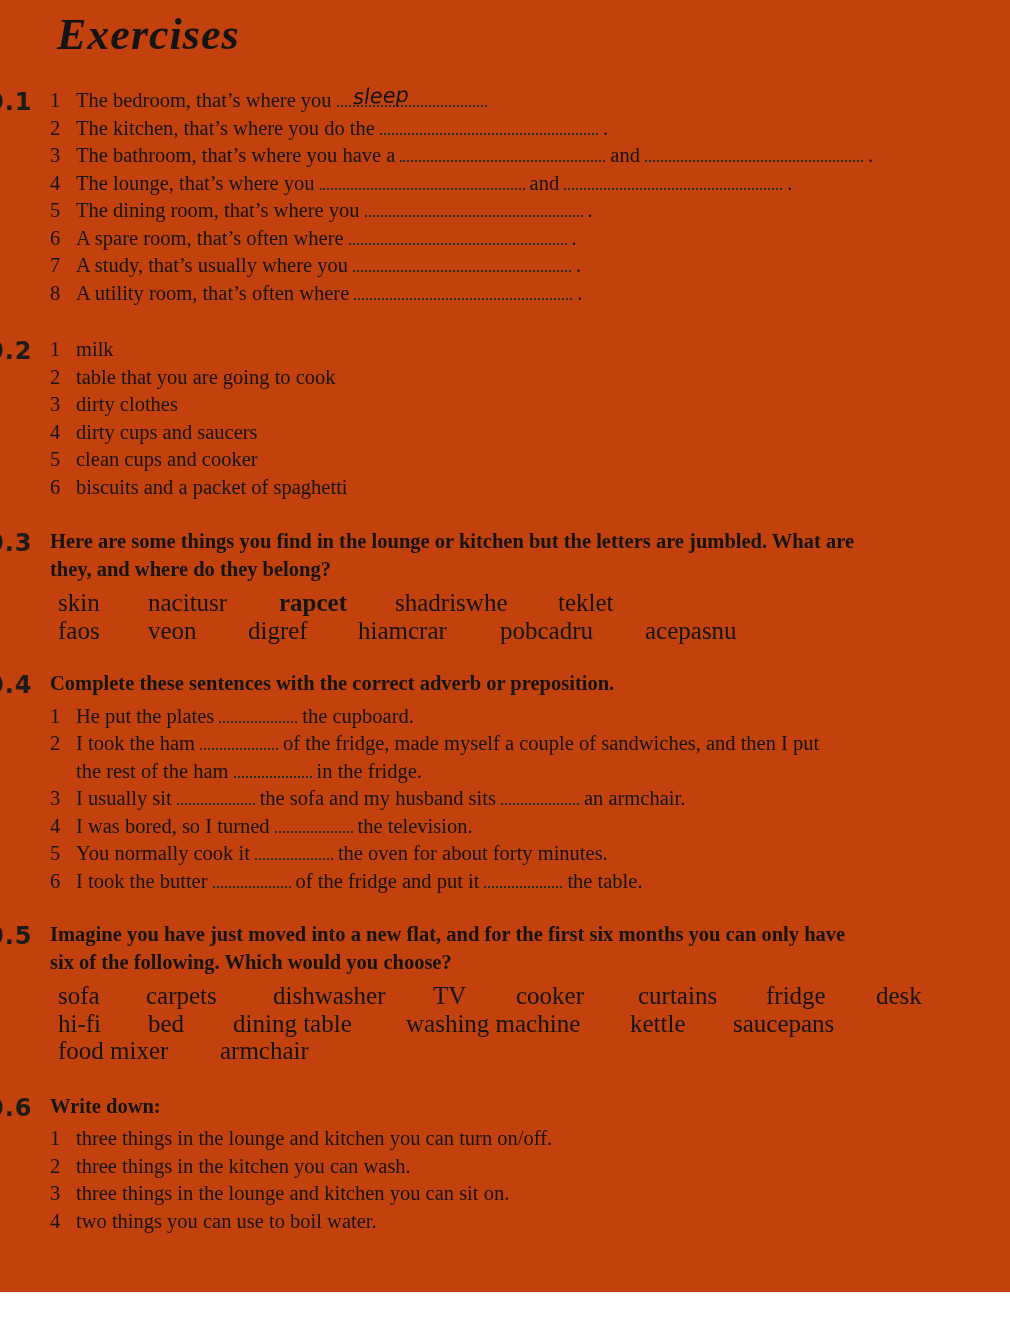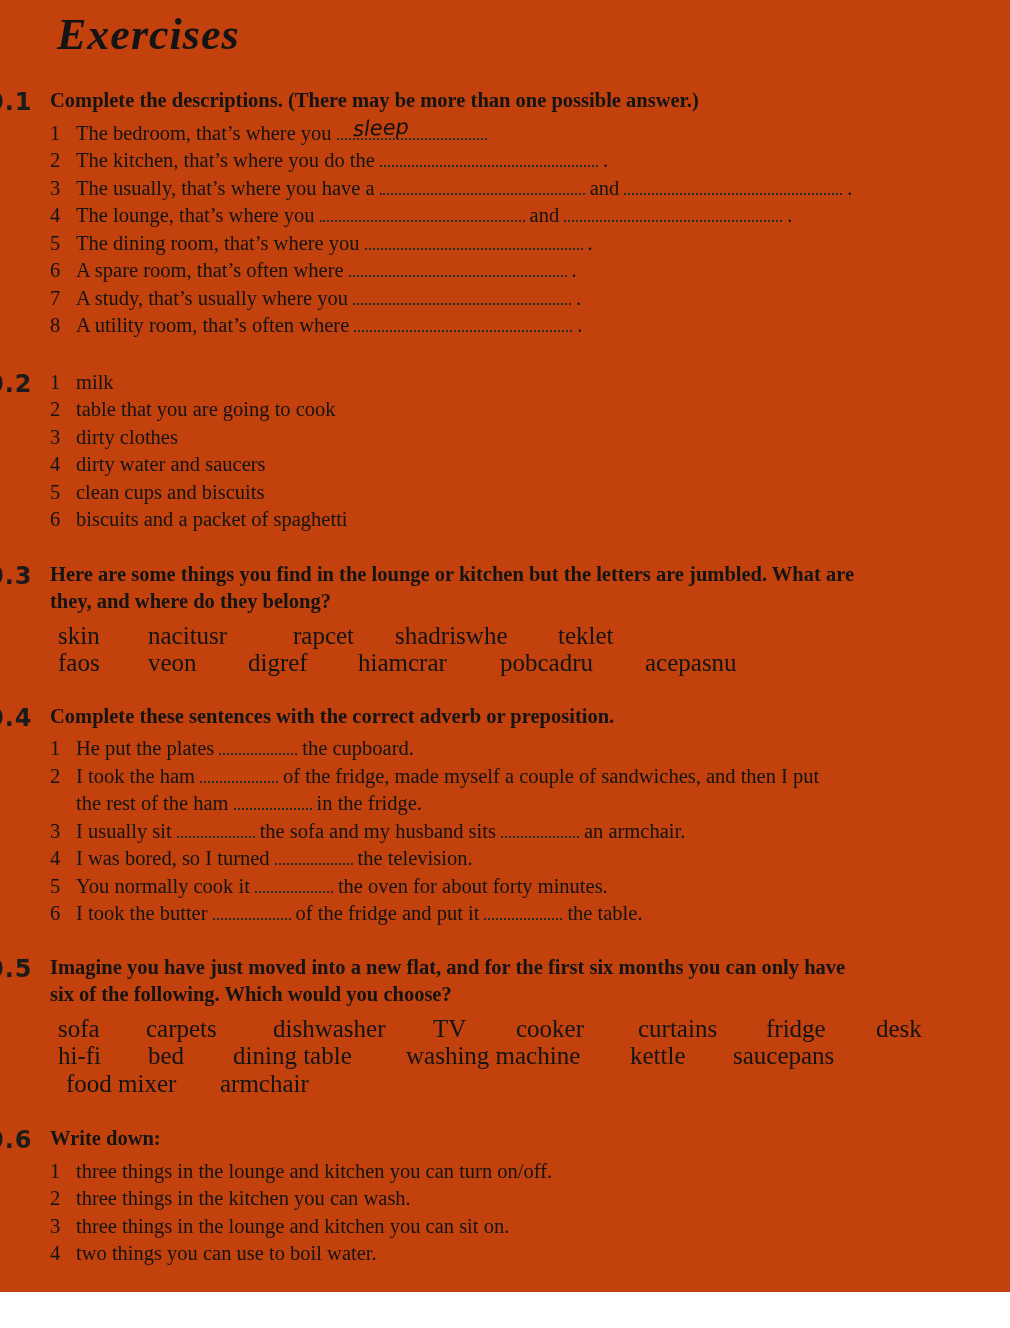--- a/index.html
+++ b/index.html
@@ -40,33 +40,32 @@
 </style>
 </head>
 <body>
 
 <div class="page">
 
   <div class="title">Exercises</div>
 
   <div class="ex" style="margin-top:25px;">
     <span class="num">0.1</span>
-    <div class="head">Complete the descriptions. (There may be more than one possible answer.)</div>
     <div class="items">
       <div class="item">
         <span class="n">1</span>
         <span class="t"><span>The bedroom, that’s where you</span><span class="blank w150 answered"><span class="answer">sleep</span></span><span></span></span>
       </div>
       <div class="item">
         <span class="n">2</span>
         <span class="t"><span>The kitchen, that’s where you do the</span><span class="blank w218"></span><span>.</span></span>
       </div>
       <div class="item">
         <span class="n">3</span>
-        <span class="t"><span>The usually, that’s where you have a</span><span class="blank w205"></span><span>and</span><span class="blank w218"></span><span>.</span></span>
+        <span class="t"><span>The bathroom, that’s where you have a</span><span class="blank w205"></span><span>and</span><span class="blank w218"></span><span>.</span></span>
       </div>
       <div class="item">
         <span class="n">4</span>
         <span class="t"><span>The lounge, that’s where you</span><span class="blank w205"></span><span>and</span><span class="blank w218"></span><span>.</span></span>
       </div>
       <div class="item">
         <span class="n">5</span>
         <span class="t"><span>The dining room, that’s where you</span><span class="blank w218"></span><span>.</span></span>
       </div>
       <div class="item">
@@ -94,41 +93,41 @@
       <div class="item">
           <span class="n">2</span>
           <span class="t">table that you are going to cook</span>
         </div>
       <div class="item">
           <span class="n">3</span>
           <span class="t">dirty clothes</span>
         </div>
       <div class="item">
           <span class="n">4</span>
-          <span class="t">dirty water and saucers</span>
+          <span class="t">dirty cups and saucers</span>
         </div>
       <div class="item">
           <span class="n">5</span>
-          <span class="t">clean cups and biscuits</span>
+          <span class="t">clean cups and cooker</span>
         </div>
       <div class="item">
           <span class="n">6</span>
           <span class="t">biscuits and a packet of spaghetti</span>
         </div>
     </div>
   </div>
 
   <div class="ex" style="margin-top:27px;">
     <span class="num">0.3</span>
     <div class="head"><span>Here are some things you find in the lounge or kitchen but the letters are jumbled. What are</span><br><span>they, and where do they belong?</span></div>
     <div class="wbank">
       <div class="wordrow">
         <span class="w" style="left:8px;">skin</span>
         <span class="w" style="left:98px;">nacitusr</span>
-        <span class="w" style="left:243px;">rapcet</span>
+        <span class="w" style="left:229px;font-weight:bold;">rapcet</span>
         <span class="w" style="left:345px;">shadriswhe</span>
         <span class="w" style="left:508px;">teklet</span>
       </div>
       <div class="wordrow">
         <span class="w" style="left:8px;">faos</span>
         <span class="w" style="left:98px;">veon</span>
         <span class="w" style="left:198px;">digref</span>
         <span class="w" style="left:308px;">hiamcrar</span>
         <span class="w" style="left:450px;">pobcadru</span>
         <span class="w" style="left:595px;">acepasnu</span>
@@ -183,21 +182,21 @@
       </div>
       <div class="wordrow">
         <span class="w" style="left:8px;">hi-fi</span>
         <span class="w" style="left:98px;">bed</span>
         <span class="w" style="left:183px;">dining table</span>
         <span class="w" style="left:356px;">washing machine</span>
         <span class="w" style="left:580px;">kettle</span>
         <span class="w" style="left:683px;">saucepans</span>
       </div>
       <div class="wordrow">
-        <span class="w" style="left:16px;font-family:Liberation Serif, serif;">food mixer</span>
+        <span class="w" style="left:8px;font-family:Liberation Serif, serif;">food mixer</span>
         <span class="w" style="left:170px;">armchair</span>
       </div>
     </div>
   </div>
 
   <div class="ex" style="margin-top:28px;">
     <span class="num">0.6</span>
     <div class="head">Write down:</div>
     <div class="items">
       <div class="item">

